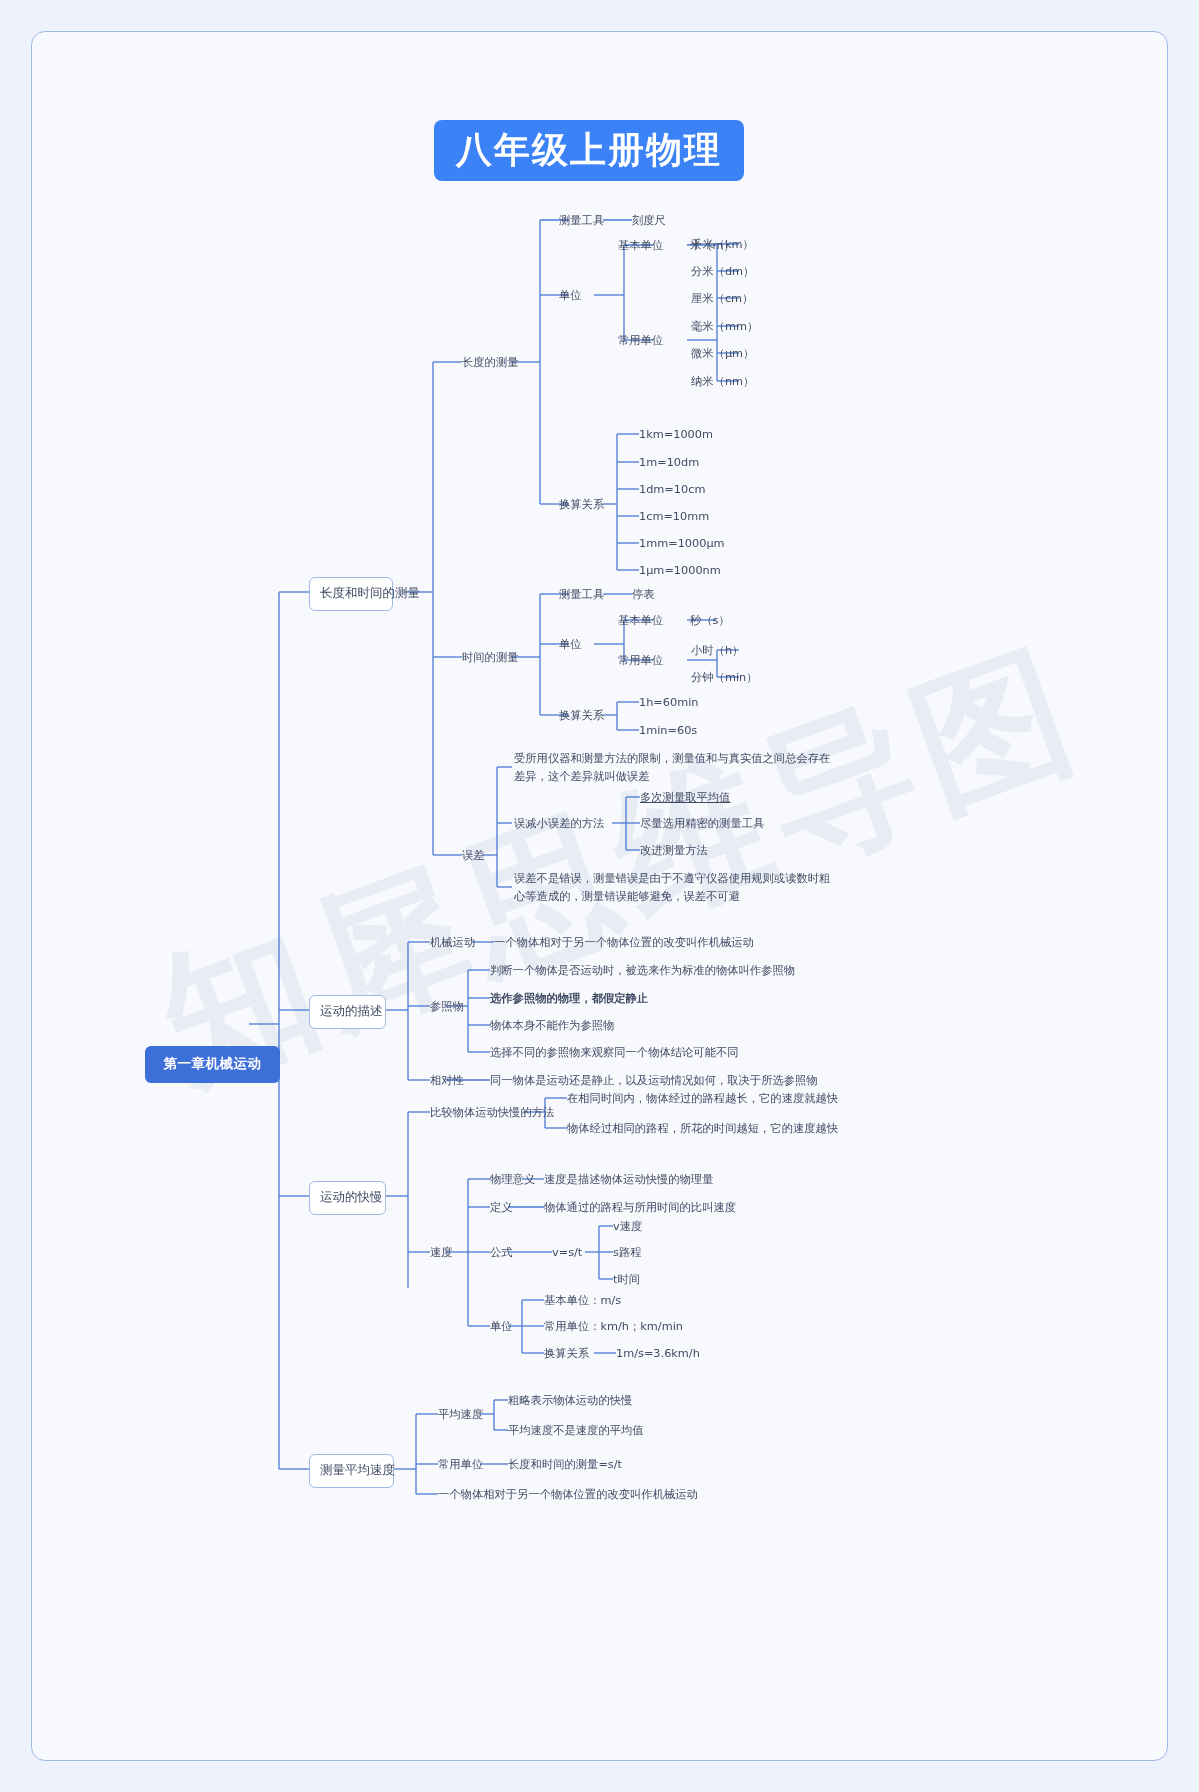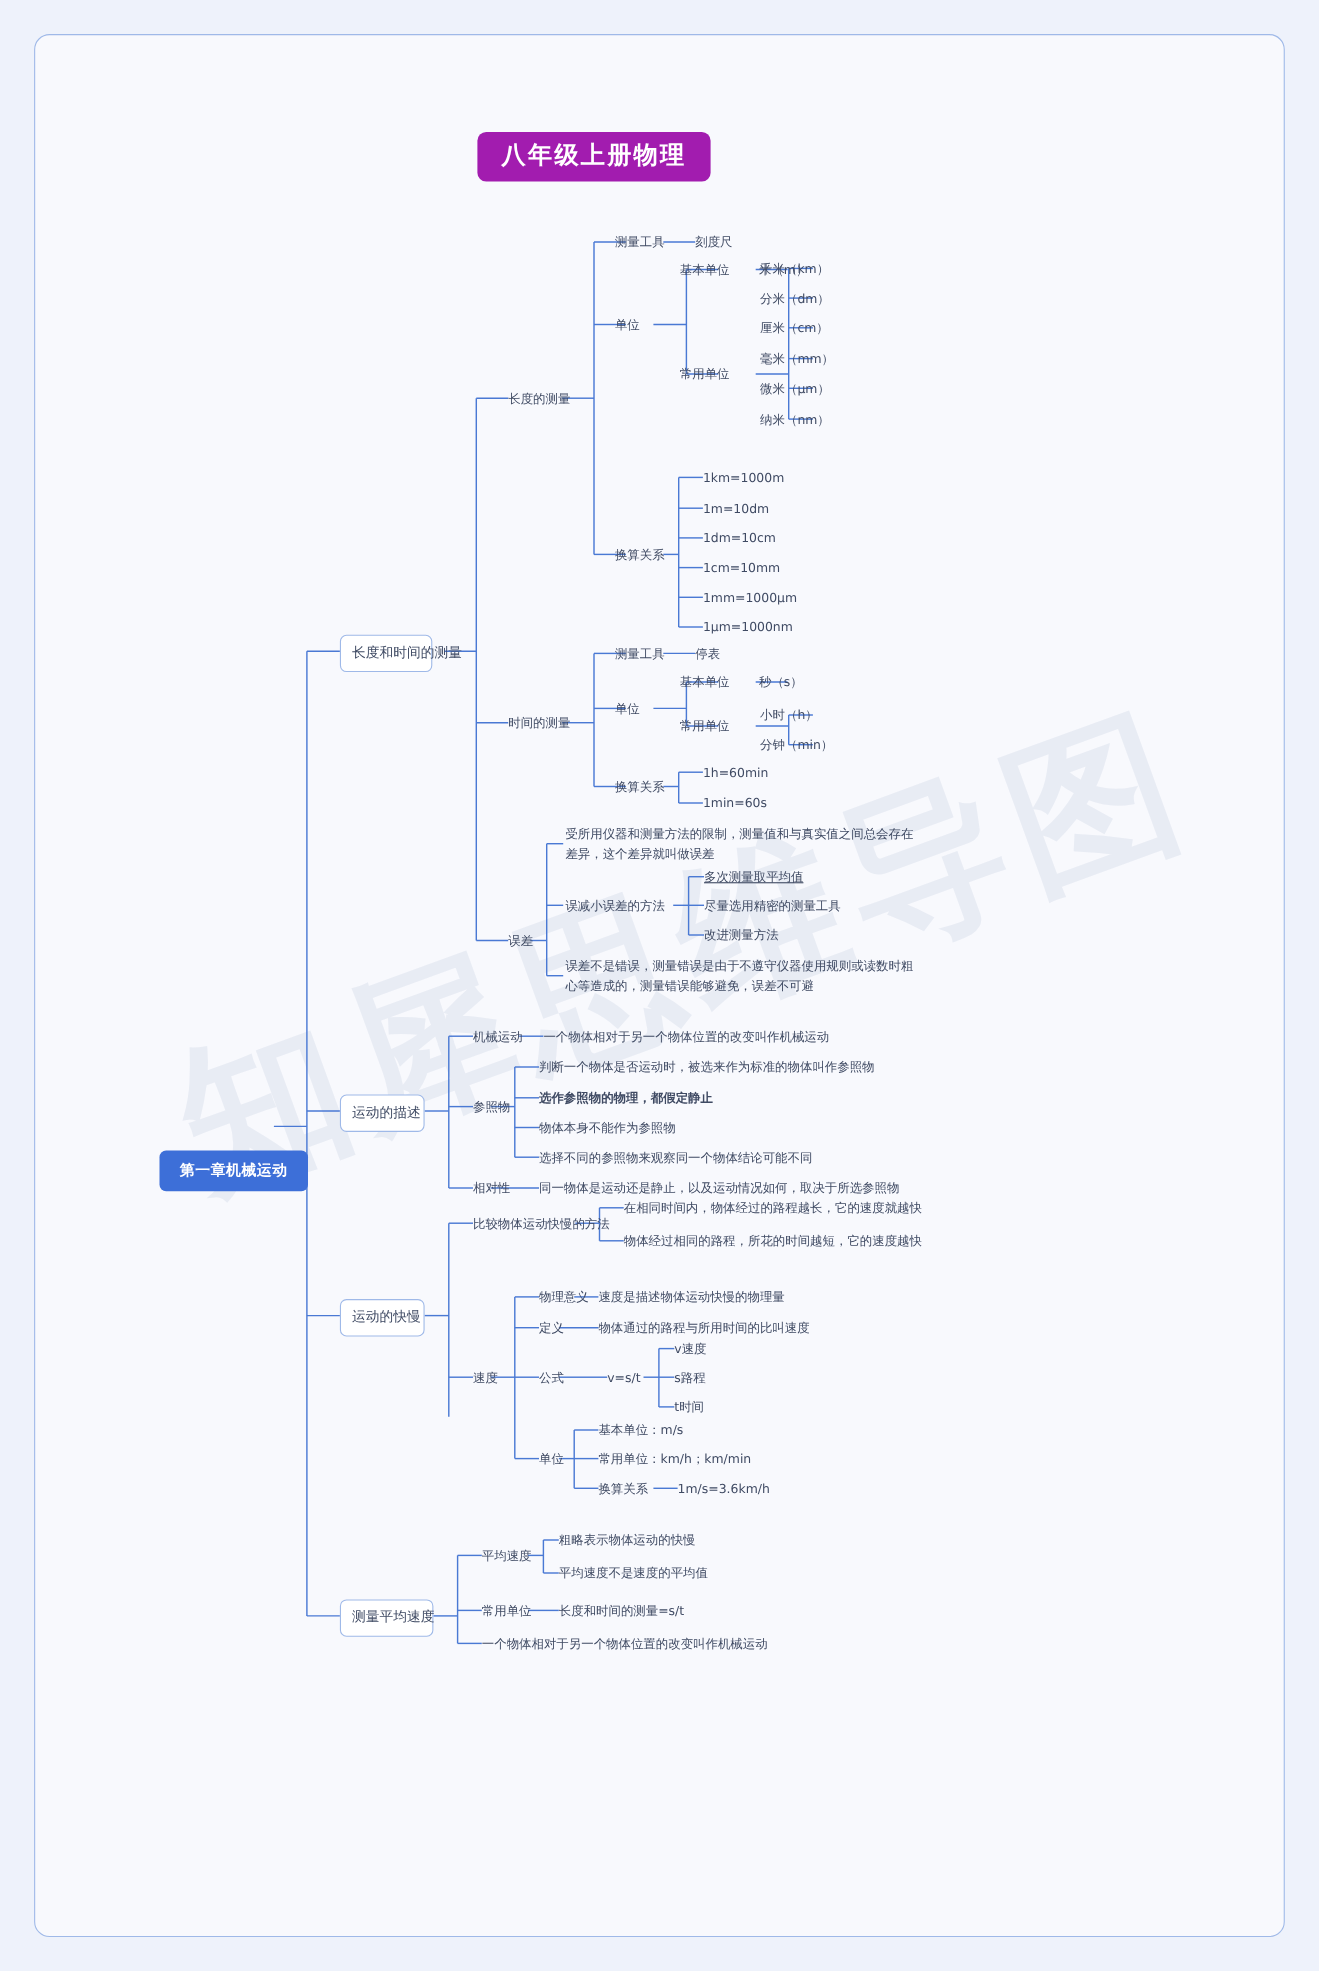--- a/index.html
+++ b/index.html
@@ -37,24 +37,24 @@
     white-space: nowrap;
     pointer-events: none;
     user-select: none;
     font-family: "DejaVu Sans", "Liberation Sans", sans-serif;
   }
   
   .title-badge {
     position: absolute;
     left: 402px; top: 88px;
     padding: 9px 22px 11px 22px;
-    background: #a21caf;
+    background: #3b82f6;
     border-radius: 8px;
     color: #ffffff;
-    font-size: 22px;
+    font-size: 36px;
     font-weight: 700;
     letter-spacing: 2px;
     line-height: 1.15;
     white-space: nowrap;
   }
   
   .root-node {
     position: absolute;
     left: 113px; top: 1014px;
     width: 135px;

